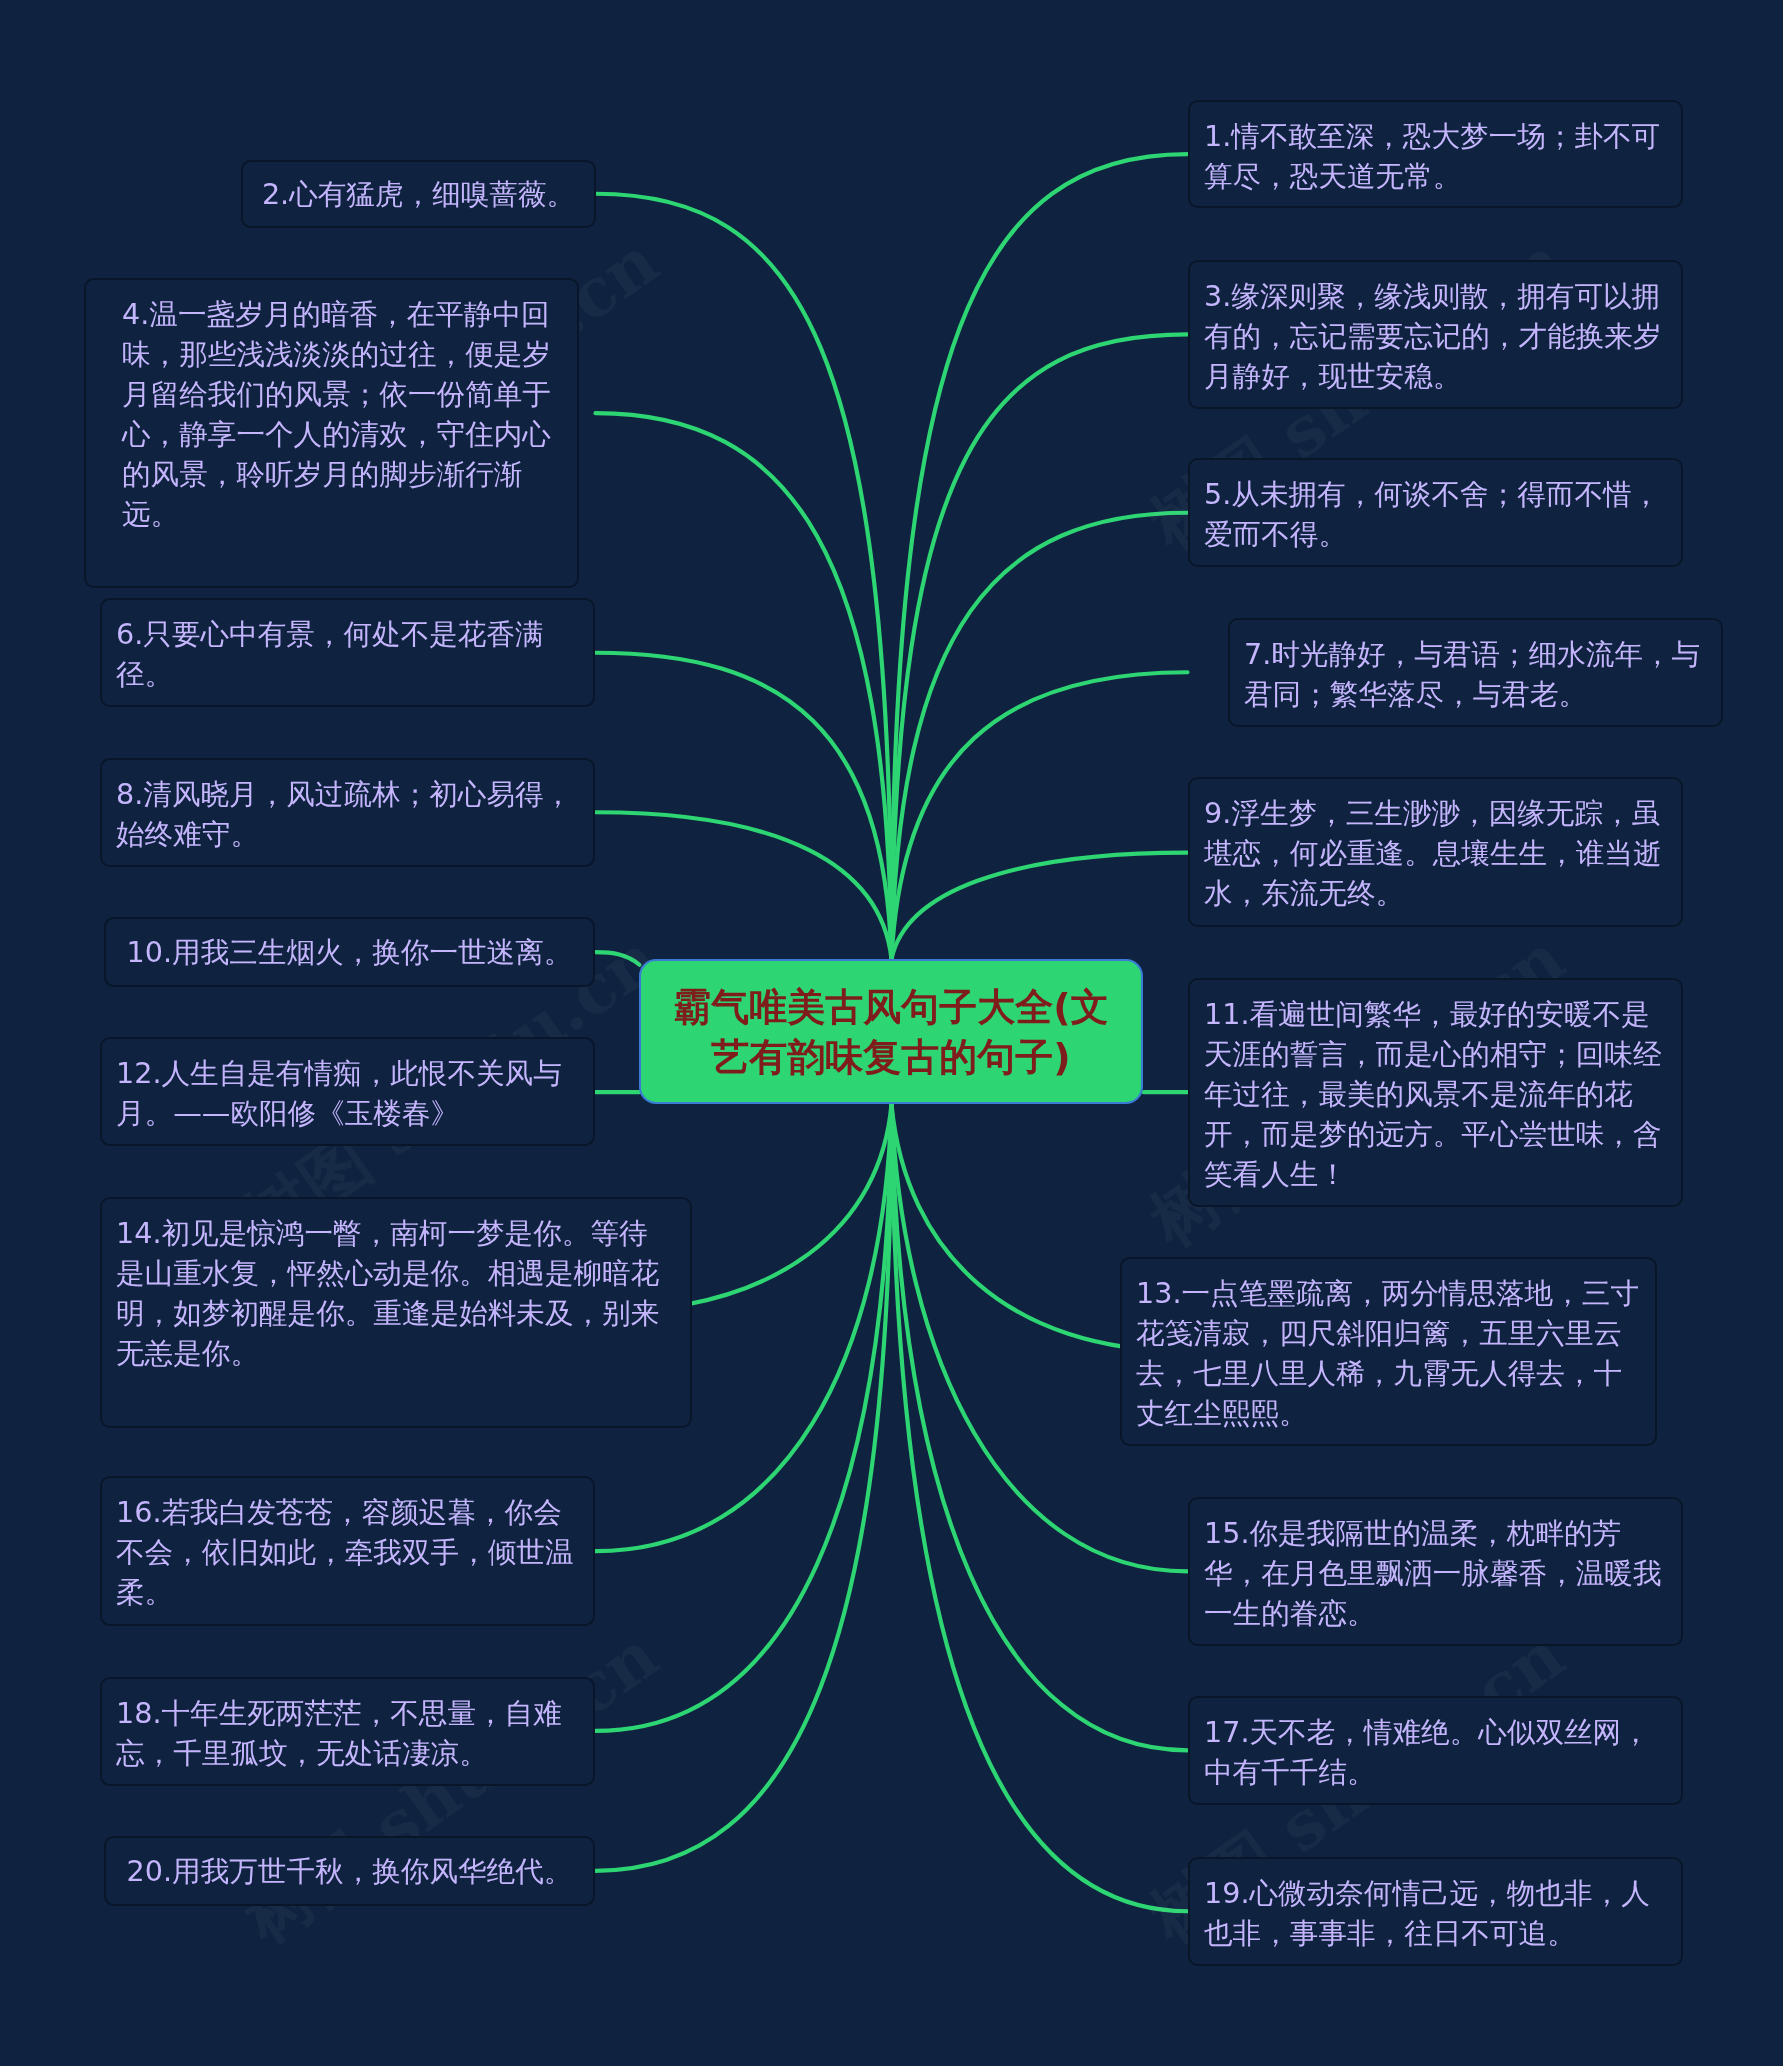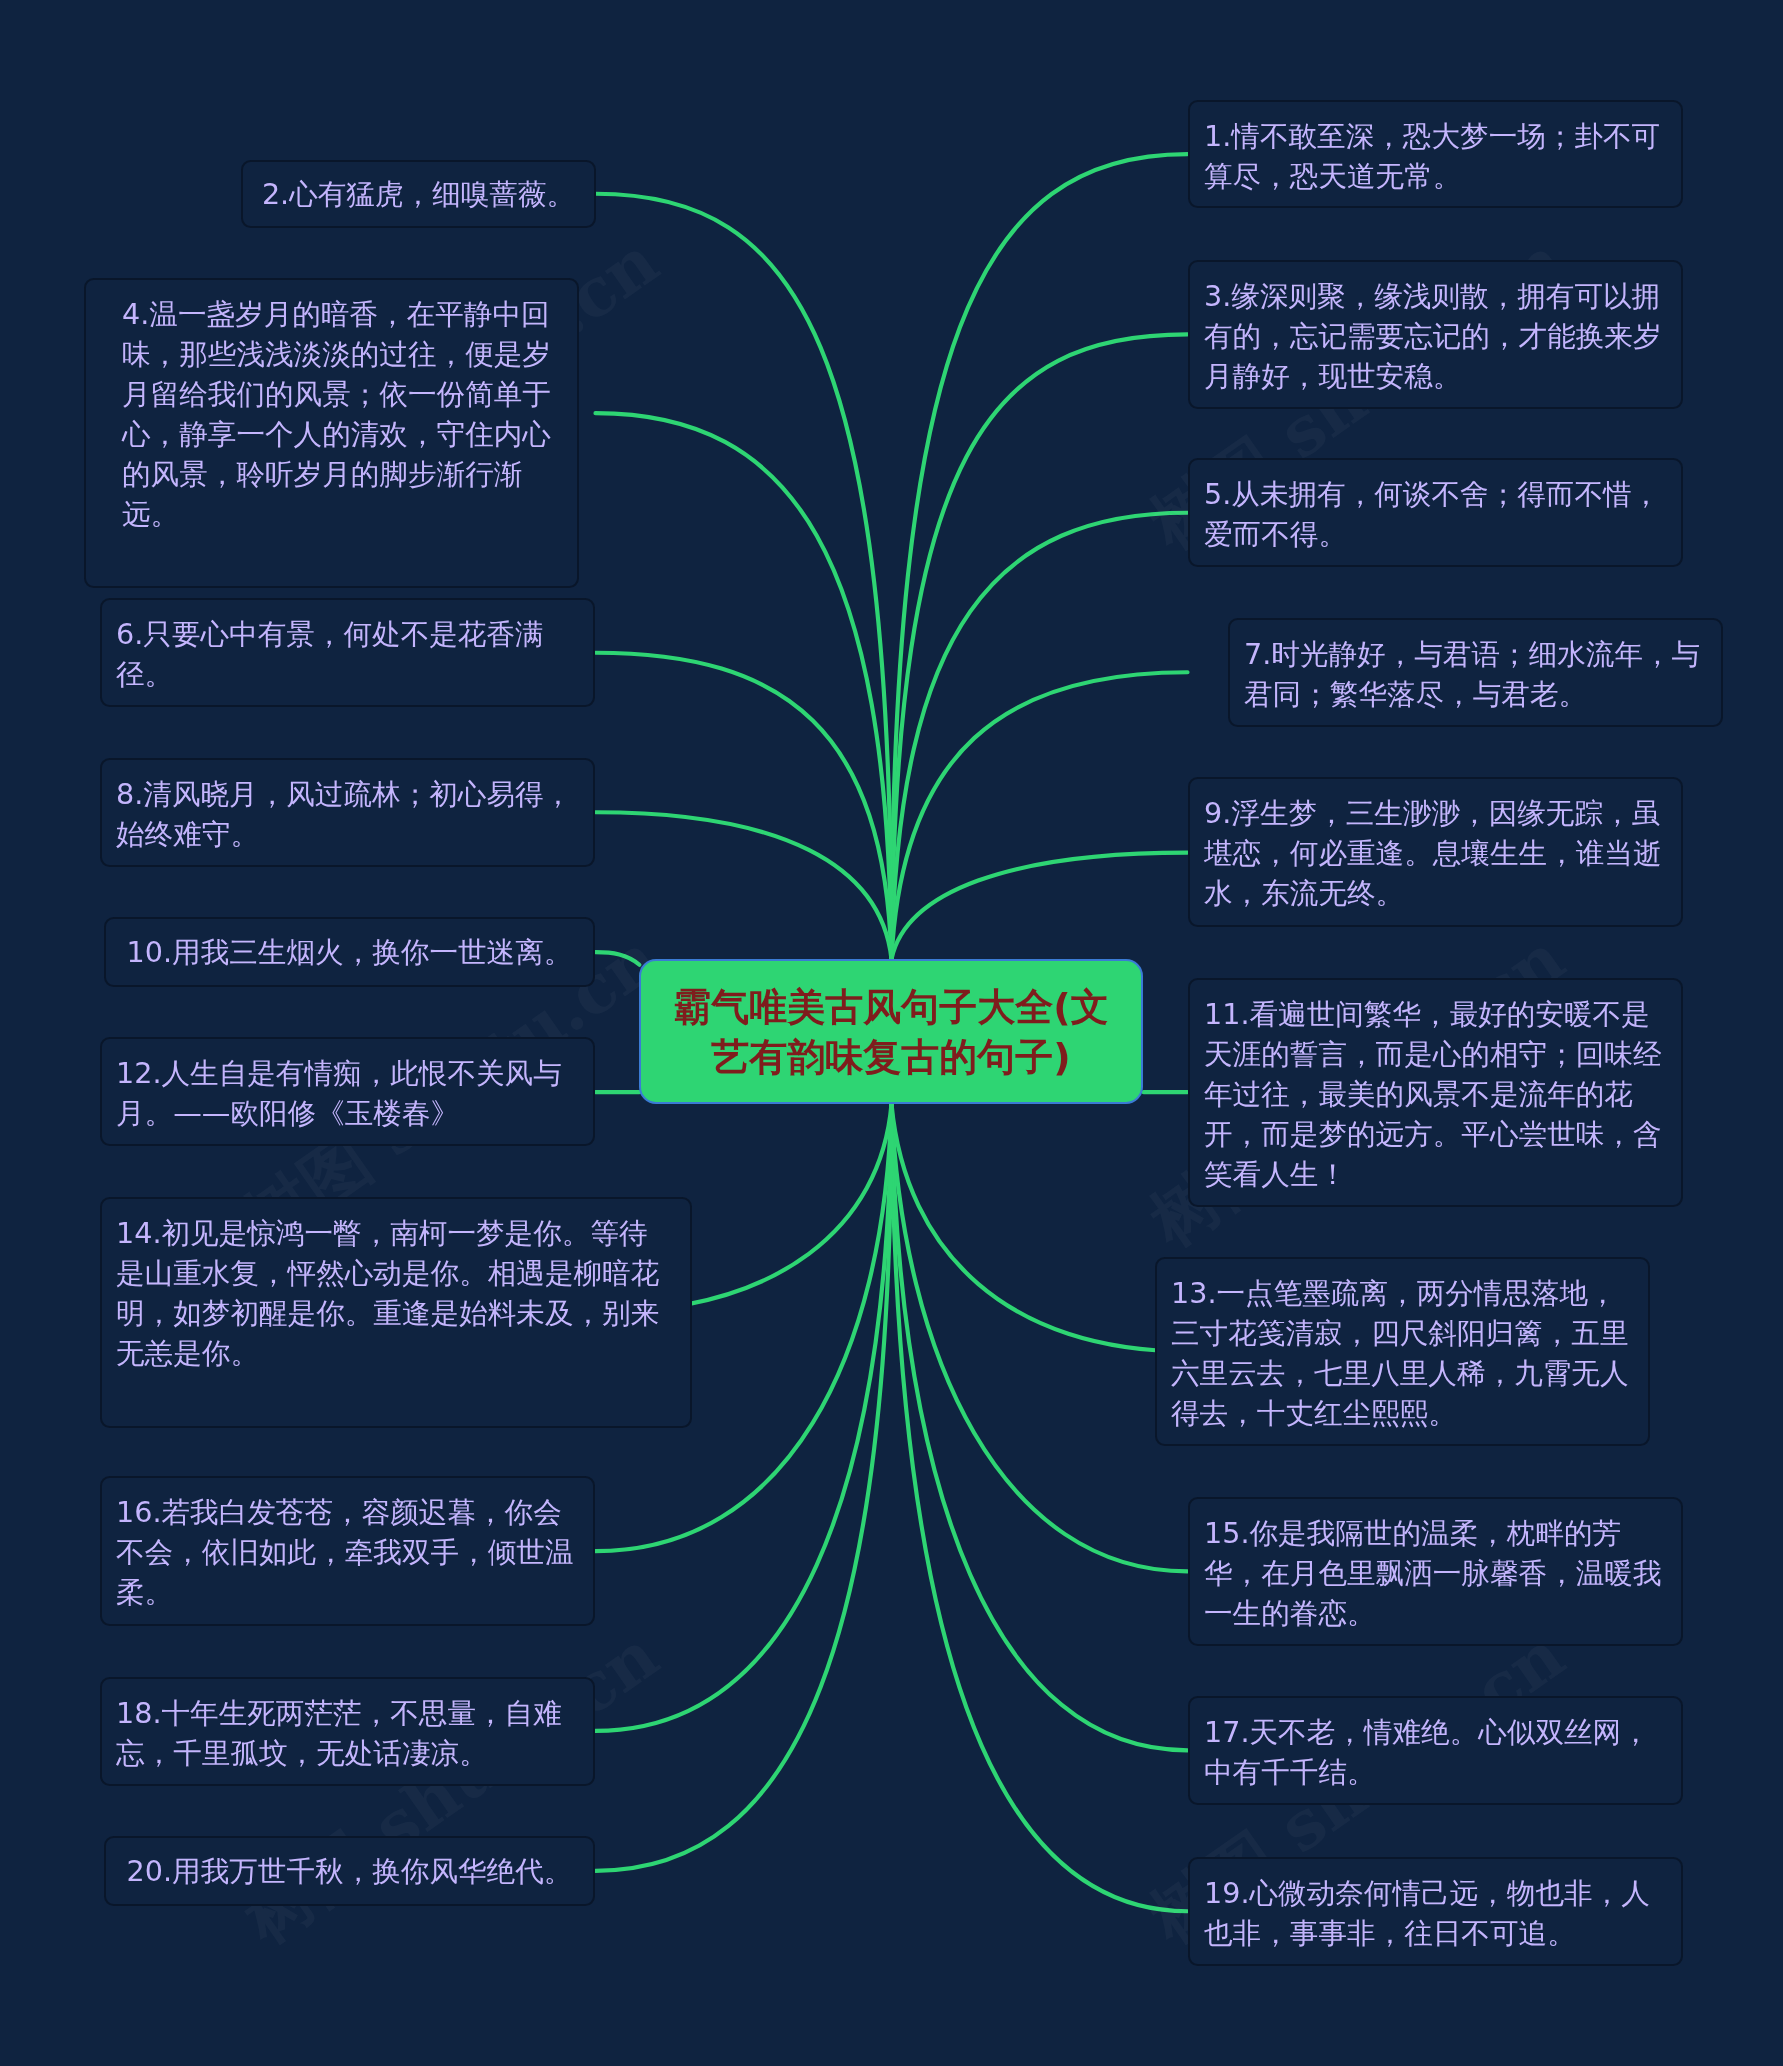--- a/index.html
+++ b/index.html
@@ -82,21 +82,21 @@
 </div>
 <div class="node" style="left:1188px; top:618px; width:495px; height:109px;margin-left:40px;">
   <span>7.时光静好，与君语；细水流年，与君同；繁华落尽，与君老。</span>
 </div>
 <div class="node" style="left:1188px; top:777px; width:495px; height:150px;">
   <span>9.浮生梦，三生渺渺，因缘无踪，虽堪恋，何必重逢。息壤生生，谁当逝水，东流无终。</span>
 </div>
 <div class="node" style="left:1188px; top:978px; width:495px; height:229px;">
   <span>11.看遍世间繁华，最好的安暖不是天涯的誓言，而是心的相守；回味经年过往，最美的风景不是流年的花开，而是梦的远方。平心尝世味，含笑看人生！</span>
 </div>
-<div class="node" style="left:1155px; top:1257px; width:495px; height:189px;">
+<div class="node" style="left:1120px; top:1257px; width:537px; height:189px;">
   <span>13.一点笔墨疏离，两分情思落地，三寸花笺清寂，四尺斜阳归篱，五里六里云去，七里八里人稀，九霄无人得去，十丈红尘熙熙。</span>
 </div>
 <div class="node" style="left:1188px; top:1497px; width:495px; height:149px;">
   <span>15.你是我隔世的温柔，枕畔的芳华，在月色里飘洒一脉馨香，温暖我一生的眷恋。</span>
 </div>
 <div class="node" style="left:1188px; top:1696px; width:495px; height:109px;">
   <span>17.天不老，情难绝。心似双丝网，中有千千结。</span>
 </div>
 <div class="node" style="left:1188px; top:1857px; width:495px; height:109px;">
   <span>19.心微动奈何情己远，物也非，人也非，事事非，往日不可追。</span>

